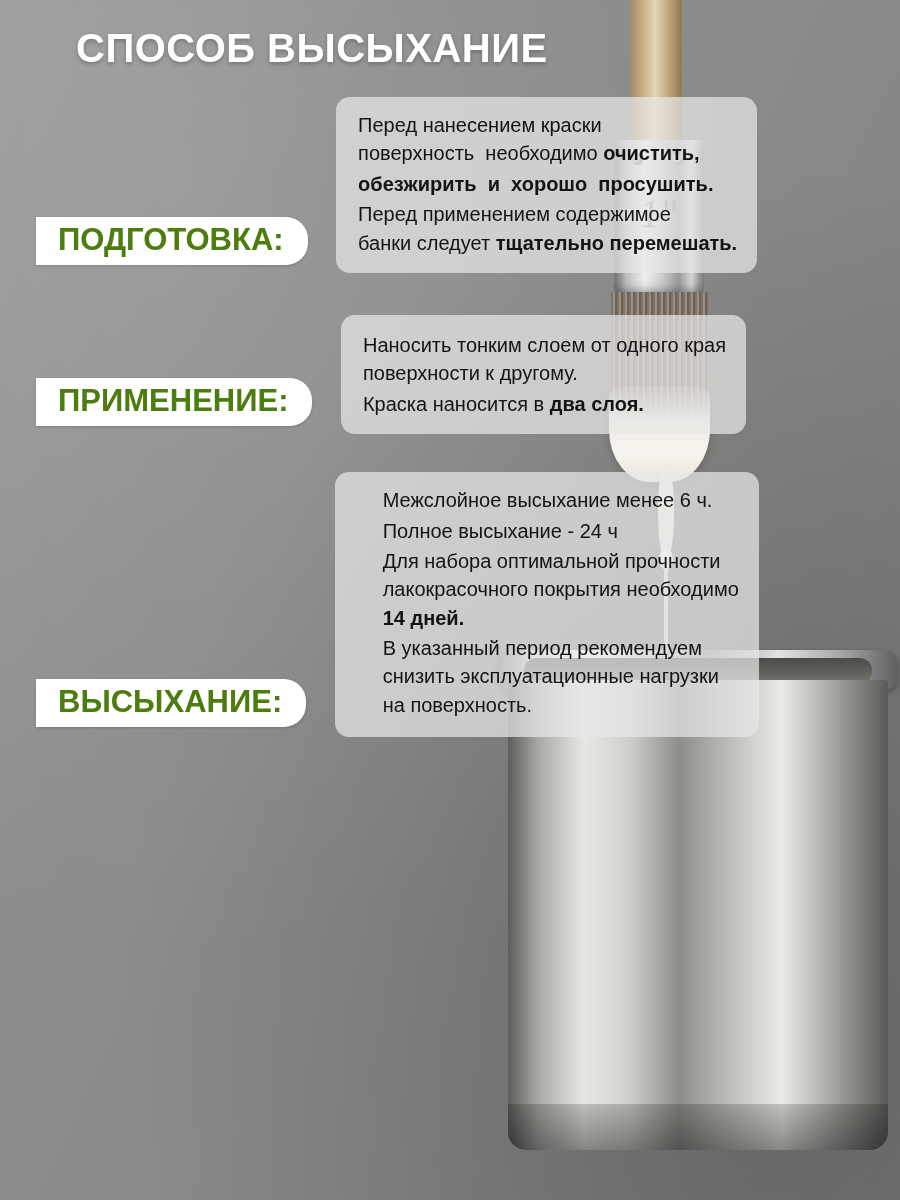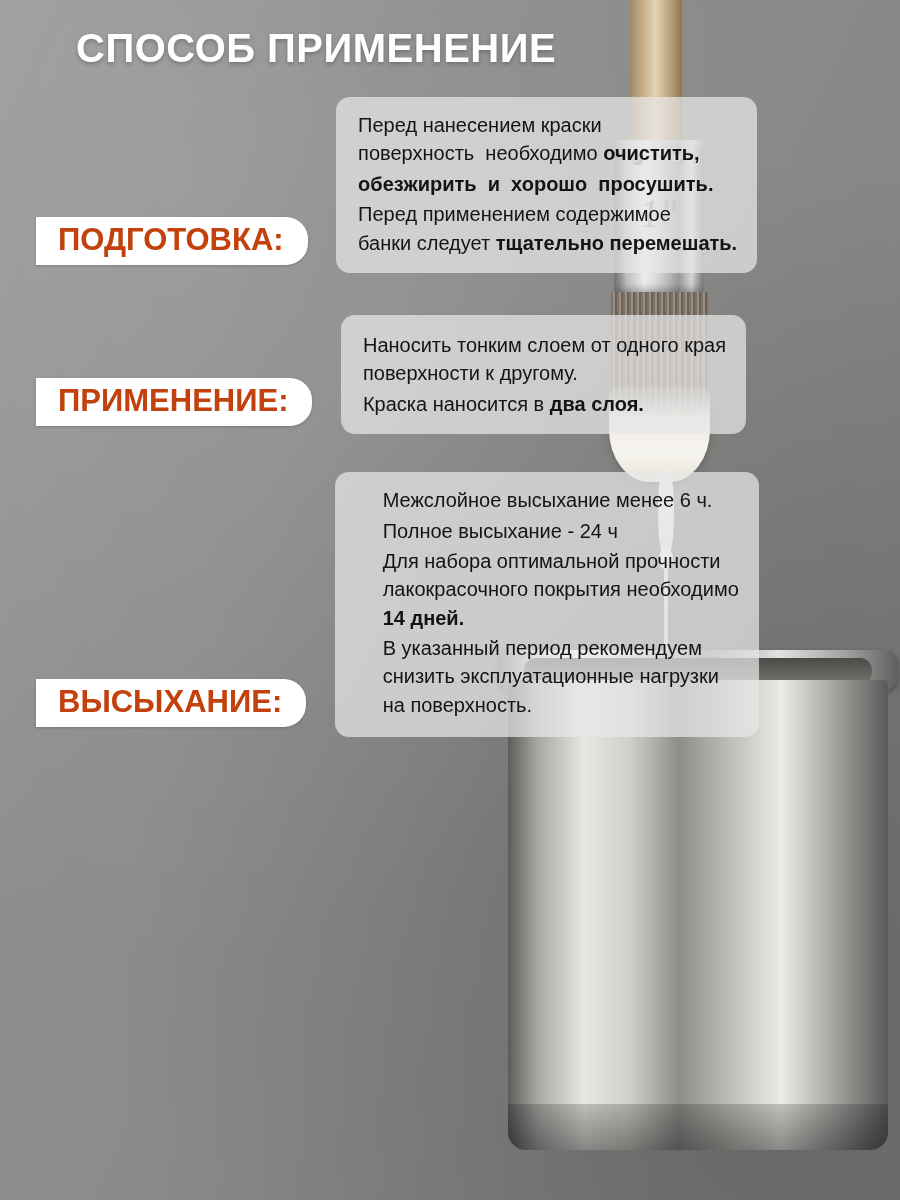--- a/index.html
+++ b/index.html
@@ -198,21 +198,21 @@
     white-space: nowrap;
   }
 
   .section {
     margin-top: 14px;
   }
 
   .section-header {
     display: inline-block;
     background: #ffffff;
-    color: #c2410c;
+    color: #4d7c0f;
     font-size: 31px;
     font-weight: bold;
     padding: 5px 24px 7px 22px;
     border-radius: 0 22px 22px 0;
     margin-left: 36px;
     box-shadow: 0 1px 3px rgba(0,0,0,.18);
     white-space: nowrap;
   }
 
   .panel {
@@ -261,21 +261,21 @@
 
     <div class="can">
       <div class="can-rim"></div>
       <div class="can-inner"></div>
       <div class="can-body"></div>
     </div>
   </div>
 
   <div class="content">
 
-    <h1 class="main-title">СПОСОБ ПРИМЕНЕНИЕ</h1>
+    <h1 class="main-title">СПОСОБ ВЫСЫХАНИЕ</h1>
 
     <div class="section sec-prep">
       <div class="section-header">ПОДГОТОВКА:</div>
       <div class="panel">
         <p><span>Перед нанесением краски
 поверхность  необходимо </span><b>очистить,</b></p>
         <p><b>обезжирить  и  хорошо  просушить.</b></p>
         <p><span>Перед применением содержимое
 банки следует </span><b>тщательно перемешать.</b></p>
       </div>

